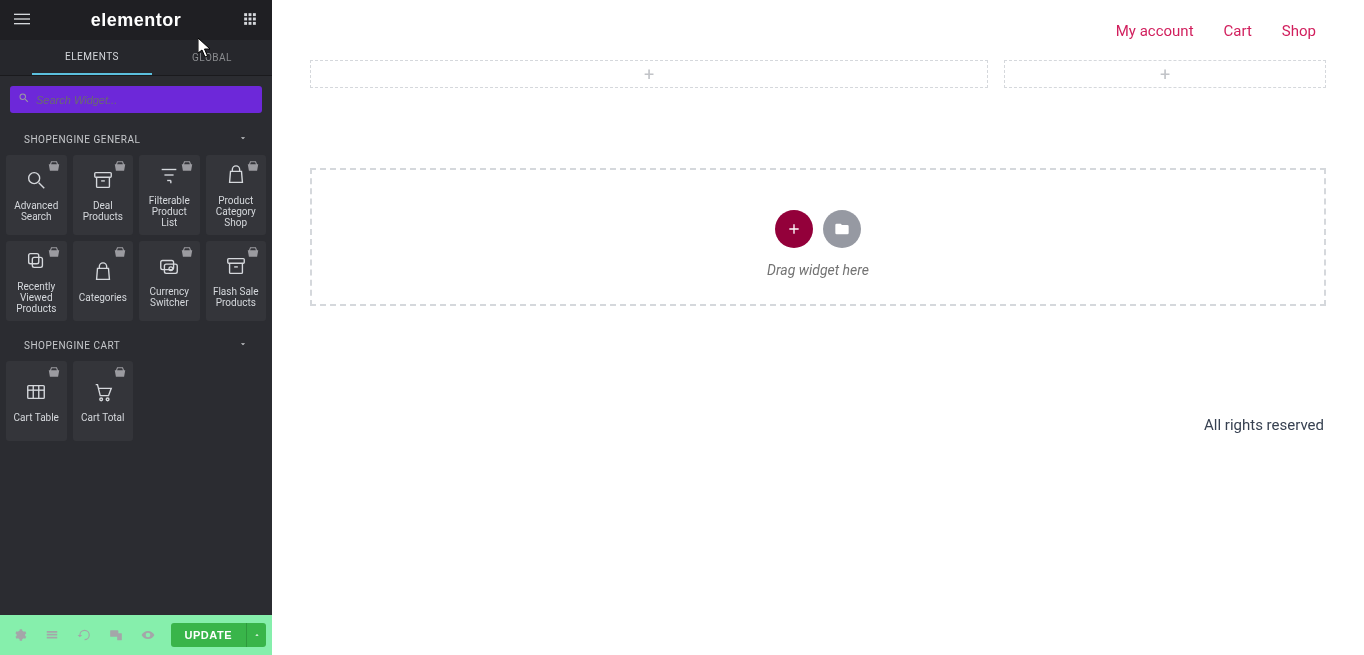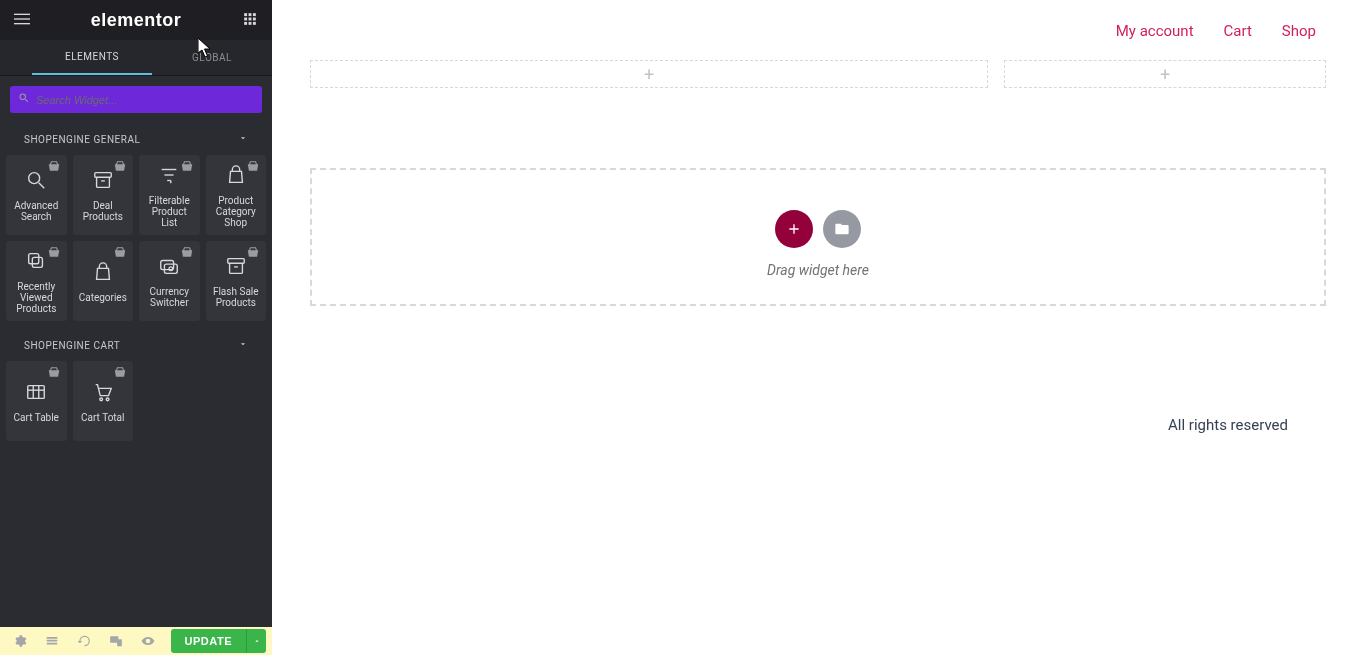--- a/index.html
+++ b/index.html
@@ -121,22 +121,22 @@
 .widget-badge {
   position: absolute;
   top: 4px;
   right: 6px;
   width: 14px; height: 14px;
   color: #9b9ba0;
 }
 .widget-badge svg { width: 14px; height: 14px; fill: #9b9ba0; }
 
 .sb-footer {
-  height: 28px;
-  background: #fef9c3;
+  height: 40px;
+  background: #86efac;
   display: flex;
   align-items: center;
   padding: 0 6px;
   gap: 4px;
 }
 .sb-footer .f-icon {
   width: 28px; height: 28px;
   display:flex; align-items:center; justify-content:center;
   color: #a4a6a9;
   cursor: pointer;
@@ -234,21 +234,21 @@
   display:flex; align-items:center; justify-content:center;
   cursor: pointer;
 }
 .circle-btn.add { background: #93003a; color:#fff; }
 .circle-btn.tmpl { background: #9699a2; color:#fff; }
 .circle-btn svg { width:16px; height:16px; fill:#fff; }
 .dz-hint { font-style: italic; color: #737373; font-size: 14px; }
 
 .footer-text {
   text-align: right;
-  padding: 90px 76px 20px;
+  padding: 90px 40px 20px;
   font-size: 15px;
   color: #374151;
 }
 
 
 .cursor-img {
   position: absolute;
   left: 198px;
   top: 38px;
   z-index: 1000;

